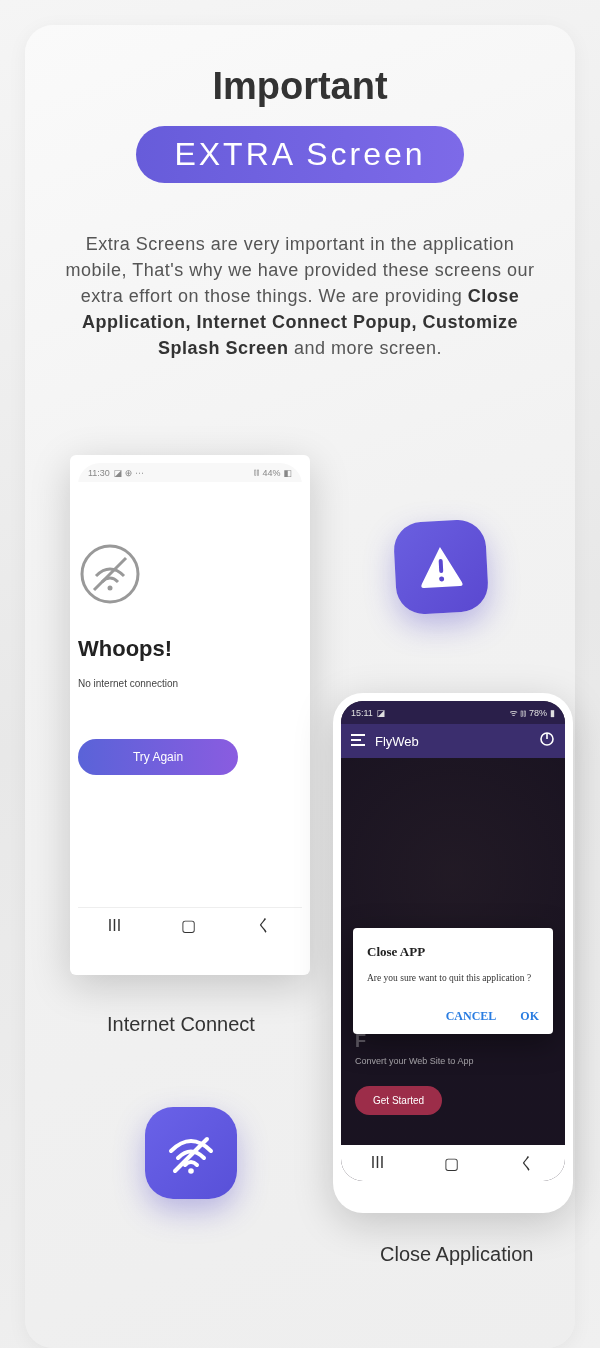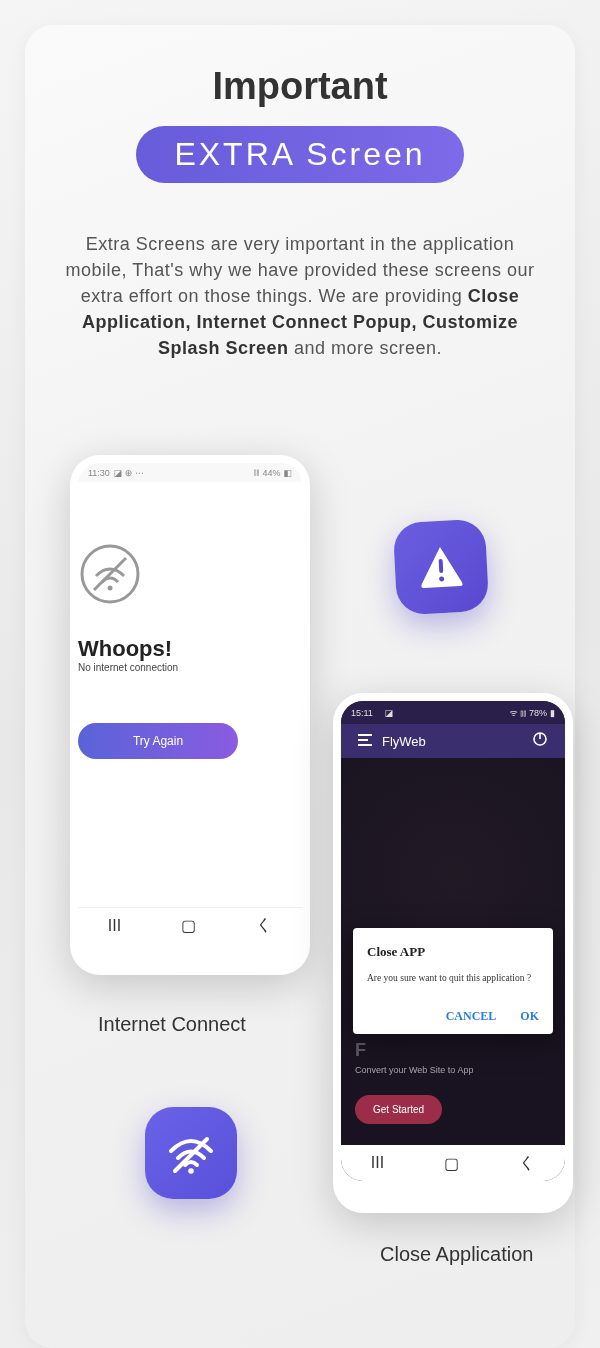--- a/index.html
+++ b/index.html
@@ -64,21 +64,21 @@
   overflow: hidden;
   position: relative;
 }
 .phone-label {
   position: absolute;
   font-size: 20px;
   color: #333;
 }
 
 
-.phone1 { top: 430px; left: 45px; height: 520px; }
+.phone1 { top: 430px; left: 45px; height: 520px; border-radius: 6px; }
 .phone1 .screen { background: #fff; height: 480px; display: flex; flex-direction: column; }
 .statusbar {
   display: flex;
   justify-content: space-between;
   align-items: center;
   padding: 4px 10px;
   font-size: 9px;
   color: #888;
   background: #f8f8f8;
 }
@@ -94,21 +94,21 @@
   width: 64px; height: 64px;
   display: flex; align-items: center; justify-content: center;
 }
 .whoops {
   margin-top: 30px;
   font-size: 22px;
   font-weight: 700;
   color: #222;
 }
 .nointernet {
-  margin-top: 0;
+  margin-top: 16px;
   font-size: 10px;
   color: #444;
 }
 .try-again {
   margin-top: 50px;
   width: 160px;
   padding: 11px 0;
   text-align: center;
   background: linear-gradient(90deg, #5a63d8 0%, #8a5ce0 100%);
   color: #fff;
@@ -141,21 +141,21 @@
   justify-content: space-between;
   padding: 5px 10px;
   font-size: 9px;
 }
 .appbar {
   background: #3b2e6e;
   height: 34px;
   display: flex;
   align-items: center;
   justify-content: space-between;
-  padding: 0 17px;
+  padding: 0 10px;
   color: #fff;
 }
 .appbar-left { display: flex; align-items: center; gap: 8px; }
 .appbar-title { font-size: 13px; font-weight: 500; }
 .body2 {
   flex: 1;
   position: relative;
   background: linear-gradient(rgba(20,15,30,0.75), rgba(20,15,30,0.75)), radial-gradient(circle at 50% 30%, #4a3a3a 0%, #2a1f2a 60%);
   display: flex;
   flex-direction: column;
@@ -171,21 +171,21 @@
   font-size: 10px;
   margin-bottom: 18px;
 }
 .get-started {
   background: rgba(180,50,80,0.85);
   color: #fff;
   width: fit-content;
   padding: 9px 18px;
   border-radius: 18px;
   font-size: 10px;
-  margin-bottom: 7px;
+  margin-bottom: 16px;
 }
 .dialog {
   position: absolute;
   top: 170px;
   left: 12px;
   right: 12px;
   background: #fff;
   border-radius: 4px;
   padding: 16px 14px 10px;
   box-shadow: 0 8px 30px rgba(0,0,0,0.4);
@@ -211,21 +211,21 @@
   height: 92px;
   border-radius: 28px;
   display: flex;
   align-items: center;
   justify-content: center;
   box-shadow: 0 12px 30px rgba(80,70,200,0.35);
 }
 .squircle.warn { top: 496px; left: 370px; background: linear-gradient(135deg, #6a5fe0, #5a48d0); transform: rotate(-3deg); }
 .squircle.wifi { top: 1082px; left: 120px; background: linear-gradient(135deg, #6a62e8, #5850d8); }
 
-.label1 { top: 988px; left: 73px; }
+.label1 { top: 988px; left: 82px; }
 .label2 { top: 1218px; left: 355px; }
 </style>
 </head>
 <body>
 
 <div class="card">
   <div class="title">Important</div>
   <div class="badge">EXTRA Screen</div>
   <div class="desc">
     <span>Extra Screens are very important in the application mobile, That's why we have provided these screens our extra effort on those things. We are providing </span><b>Close Application, Internet Connect Popup, Customize Splash Screen</b><span> and more screen.</span>
@@ -274,21 +274,21 @@
       <path d="M26 6 L46 42 Q48 46 44 46 L8 46 Q4 46 6 42 Z" fill="#fff"></path>
       <rect x="24" y="18" width="4" height="14" rx="2" fill="#5a48d0"></rect>
       <circle cx="26" cy="38" r="2.5" fill="#5a48d0"></circle>
     </svg>
   </div>
 
   <div class="phone phone2">
     <div class="phone-inner">
       <div class="screen2">
         <div class="statusbar2">
-          <div style="display:flex;align-items:center;gap:12px;">
+          <div style="display:flex;align-items:center;gap:4px;">
             <span>15:11</span>
             <span>◪</span>
           </div>
           <div style="display:flex;align-items:center;gap:3px;">
             <span>ᯤ ⫾⫾</span>
             <span>78%</span>
             <span>▮</span>
           </div>
         </div>
         <div class="appbar">

